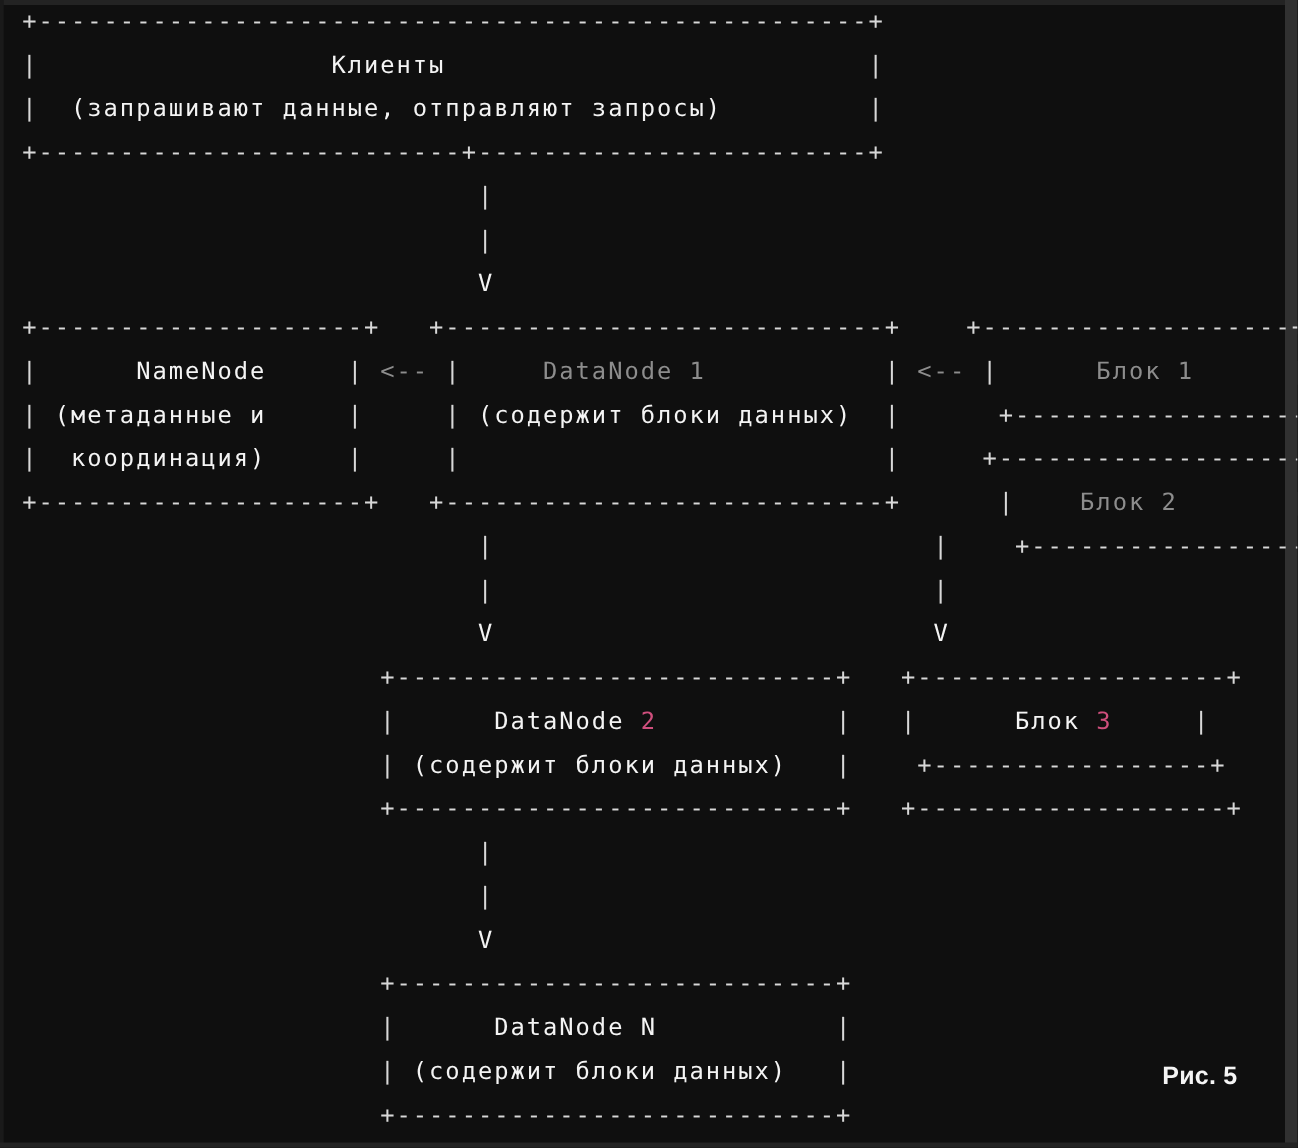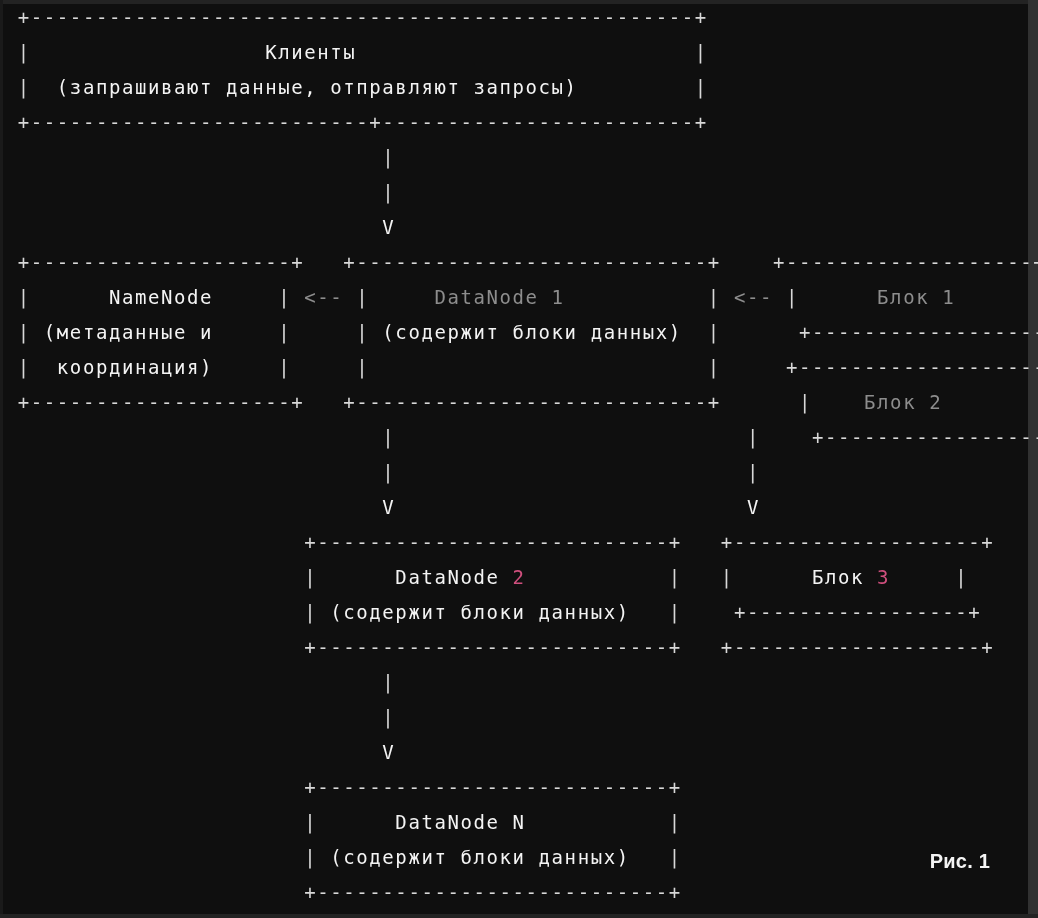--- a/index.html
+++ b/index.html
@@ -125,15 +125,15 @@
       <div class="ascii-row" style="top: 630px;"><span class="cell c-line" style="left: 303.44px;">+</span><span class="cell c-line" style="left: 316.46px;">-</span><span class="cell c-line" style="left: 329.48px;">-</span><span class="cell c-line" style="left: 342.5px;">-</span><span class="cell c-line" style="left: 355.52px;">-</span><span class="cell c-line" style="left: 368.54px;">-</span><span class="cell c-line" style="left: 381.56px;">-</span><span class="cell c-line" style="left: 394.58px;">-</span><span class="cell c-line" style="left: 407.6px;">-</span><span class="cell c-line" style="left: 420.62px;">-</span><span class="cell c-line" style="left: 433.64px;">-</span><span class="cell c-line" style="left: 446.66px;">-</span><span class="cell c-line" style="left: 459.68px;">-</span><span class="cell c-line" style="left: 472.7px;">-</span><span class="cell c-line" style="left: 485.72px;">-</span><span class="cell c-line" style="left: 498.74px;">-</span><span class="cell c-line" style="left: 511.76px;">-</span><span class="cell c-line" style="left: 524.78px;">-</span><span class="cell c-line" style="left: 537.8px;">-</span><span class="cell c-line" style="left: 550.82px;">-</span><span class="cell c-line" style="left: 563.84px;">-</span><span class="cell c-line" style="left: 576.86px;">-</span><span class="cell c-line" style="left: 589.88px;">-</span><span class="cell c-line" style="left: 602.9px;">-</span><span class="cell c-line" style="left: 615.92px;">-</span><span class="cell c-line" style="left: 628.94px;">-</span><span class="cell c-line" style="left: 641.96px;">-</span><span class="cell c-line" style="left: 654.98px;">-</span><span class="cell c-line" style="left: 668px;">+</span><span class="cell c-line" style="left: 720.08px;">+</span><span class="cell c-line" style="left: 733.1px;">-</span><span class="cell c-line" style="left: 746.12px;">-</span><span class="cell c-line" style="left: 759.14px;">-</span><span class="cell c-line" style="left: 772.16px;">-</span><span class="cell c-line" style="left: 785.18px;">-</span><span class="cell c-line" style="left: 798.2px;">-</span><span class="cell c-line" style="left: 811.22px;">-</span><span class="cell c-line" style="left: 824.24px;">-</span><span class="cell c-line" style="left: 837.26px;">-</span><span class="cell c-line" style="left: 850.28px;">-</span><span class="cell c-line" style="left: 863.3px;">-</span><span class="cell c-line" style="left: 876.32px;">-</span><span class="cell c-line" style="left: 889.34px;">-</span><span class="cell c-line" style="left: 902.36px;">-</span><span class="cell c-line" style="left: 915.38px;">-</span><span class="cell c-line" style="left: 928.4px;">-</span><span class="cell c-line" style="left: 941.42px;">-</span><span class="cell c-line" style="left: 954.44px;">-</span><span class="cell c-line" style="left: 967.46px;">-</span><span class="cell c-line" style="left: 980.48px;">+</span></div>
       <div class="ascii-row" style="top: 665px;"><span class="cell c-line" style="left: 381.56px;">|</span></div>
       <div class="ascii-row" style="top: 700px;"><span class="cell c-line" style="left: 381.56px;">|</span></div>
       <div class="ascii-row" style="top: 735px;"><span class="cell c-bright" style="left: 381.56px;">V</span></div>
       <div class="ascii-row" style="top: 770px;"><span class="cell c-line" style="left: 303.44px;">+</span><span class="cell c-line" style="left: 316.46px;">-</span><span class="cell c-line" style="left: 329.48px;">-</span><span class="cell c-line" style="left: 342.5px;">-</span><span class="cell c-line" style="left: 355.52px;">-</span><span class="cell c-line" style="left: 368.54px;">-</span><span class="cell c-line" style="left: 381.56px;">-</span><span class="cell c-line" style="left: 394.58px;">-</span><span class="cell c-line" style="left: 407.6px;">-</span><span class="cell c-line" style="left: 420.62px;">-</span><span class="cell c-line" style="left: 433.64px;">-</span><span class="cell c-line" style="left: 446.66px;">-</span><span class="cell c-line" style="left: 459.68px;">-</span><span class="cell c-line" style="left: 472.7px;">-</span><span class="cell c-line" style="left: 485.72px;">-</span><span class="cell c-line" style="left: 498.74px;">-</span><span class="cell c-line" style="left: 511.76px;">-</span><span class="cell c-line" style="left: 524.78px;">-</span><span class="cell c-line" style="left: 537.8px;">-</span><span class="cell c-line" style="left: 550.82px;">-</span><span class="cell c-line" style="left: 563.84px;">-</span><span class="cell c-line" style="left: 576.86px;">-</span><span class="cell c-line" style="left: 589.88px;">-</span><span class="cell c-line" style="left: 602.9px;">-</span><span class="cell c-line" style="left: 615.92px;">-</span><span class="cell c-line" style="left: 628.94px;">-</span><span class="cell c-line" style="left: 641.96px;">-</span><span class="cell c-line" style="left: 654.98px;">-</span><span class="cell c-line" style="left: 668px;">+</span></div>
       <div class="ascii-row" style="top: 805px;"><span class="cell c-line" style="left: 303.44px;">|</span><span class="cell c-bright" style="left: 394.58px;">D</span><span class="cell c-bright" style="left: 407.6px;">a</span><span class="cell c-bright" style="left: 420.62px;">t</span><span class="cell c-bright" style="left: 433.64px;">a</span><span class="cell c-bright" style="left: 446.66px;">N</span><span class="cell c-bright" style="left: 459.68px;">o</span><span class="cell c-bright" style="left: 472.7px;">d</span><span class="cell c-bright" style="left: 485.72px;">e</span><span class="cell c-bright" style="left: 511.76px;">N</span><span class="cell c-line" style="left: 668px;">|</span></div>
       <div class="ascii-row" style="top: 840px;"><span class="cell c-line" style="left: 303.44px;">|</span><span class="cell c-bright" style="left: 329.48px;">(</span><span class="cell c-bright" style="left: 342.5px;">с</span><span class="cell c-bright" style="left: 355.52px;">о</span><span class="cell c-bright" style="left: 368.54px;">д</span><span class="cell c-bright" style="left: 381.56px;">е</span><span class="cell c-bright" style="left: 394.58px;">р</span><span class="cell c-bright" style="left: 407.6px;">ж</span><span class="cell c-bright" style="left: 420.62px;">и</span><span class="cell c-bright" style="left: 433.64px;">т</span><span class="cell c-bright" style="left: 459.68px;">б</span><span class="cell c-bright" style="left: 472.7px;">л</span><span class="cell c-bright" style="left: 485.72px;">о</span><span class="cell c-bright" style="left: 498.74px;">к</span><span class="cell c-bright" style="left: 511.76px;">и</span><span class="cell c-bright" style="left: 537.8px;">д</span><span class="cell c-bright" style="left: 550.82px;">а</span><span class="cell c-bright" style="left: 563.84px;">н</span><span class="cell c-bright" style="left: 576.86px;">н</span><span class="cell c-bright" style="left: 589.88px;">ы</span><span class="cell c-bright" style="left: 602.9px;">х</span><span class="cell c-bright" style="left: 615.92px;">)</span><span class="cell c-line" style="left: 668px;">|</span></div>
       <div class="ascii-row" style="top: 875px;"><span class="cell c-line" style="left: 303.44px;">+</span><span class="cell c-line" style="left: 316.46px;">-</span><span class="cell c-line" style="left: 329.48px;">-</span><span class="cell c-line" style="left: 342.5px;">-</span><span class="cell c-line" style="left: 355.52px;">-</span><span class="cell c-line" style="left: 368.54px;">-</span><span class="cell c-line" style="left: 381.56px;">-</span><span class="cell c-line" style="left: 394.58px;">-</span><span class="cell c-line" style="left: 407.6px;">-</span><span class="cell c-line" style="left: 420.62px;">-</span><span class="cell c-line" style="left: 433.64px;">-</span><span class="cell c-line" style="left: 446.66px;">-</span><span class="cell c-line" style="left: 459.68px;">-</span><span class="cell c-line" style="left: 472.7px;">-</span><span class="cell c-line" style="left: 485.72px;">-</span><span class="cell c-line" style="left: 498.74px;">-</span><span class="cell c-line" style="left: 511.76px;">-</span><span class="cell c-line" style="left: 524.78px;">-</span><span class="cell c-line" style="left: 537.8px;">-</span><span class="cell c-line" style="left: 550.82px;">-</span><span class="cell c-line" style="left: 563.84px;">-</span><span class="cell c-line" style="left: 576.86px;">-</span><span class="cell c-line" style="left: 589.88px;">-</span><span class="cell c-line" style="left: 602.9px;">-</span><span class="cell c-line" style="left: 615.92px;">-</span><span class="cell c-line" style="left: 628.94px;">-</span><span class="cell c-line" style="left: 641.96px;">-</span><span class="cell c-line" style="left: 654.98px;">-</span><span class="cell c-line" style="left: 668px;">+</span></div>
     </div>
 
-  <div id="figure-caption">Рис. 1</div>
+  <div id="figure-caption">Рис. 5</div>
 
 </div>
 
 </body></html>

